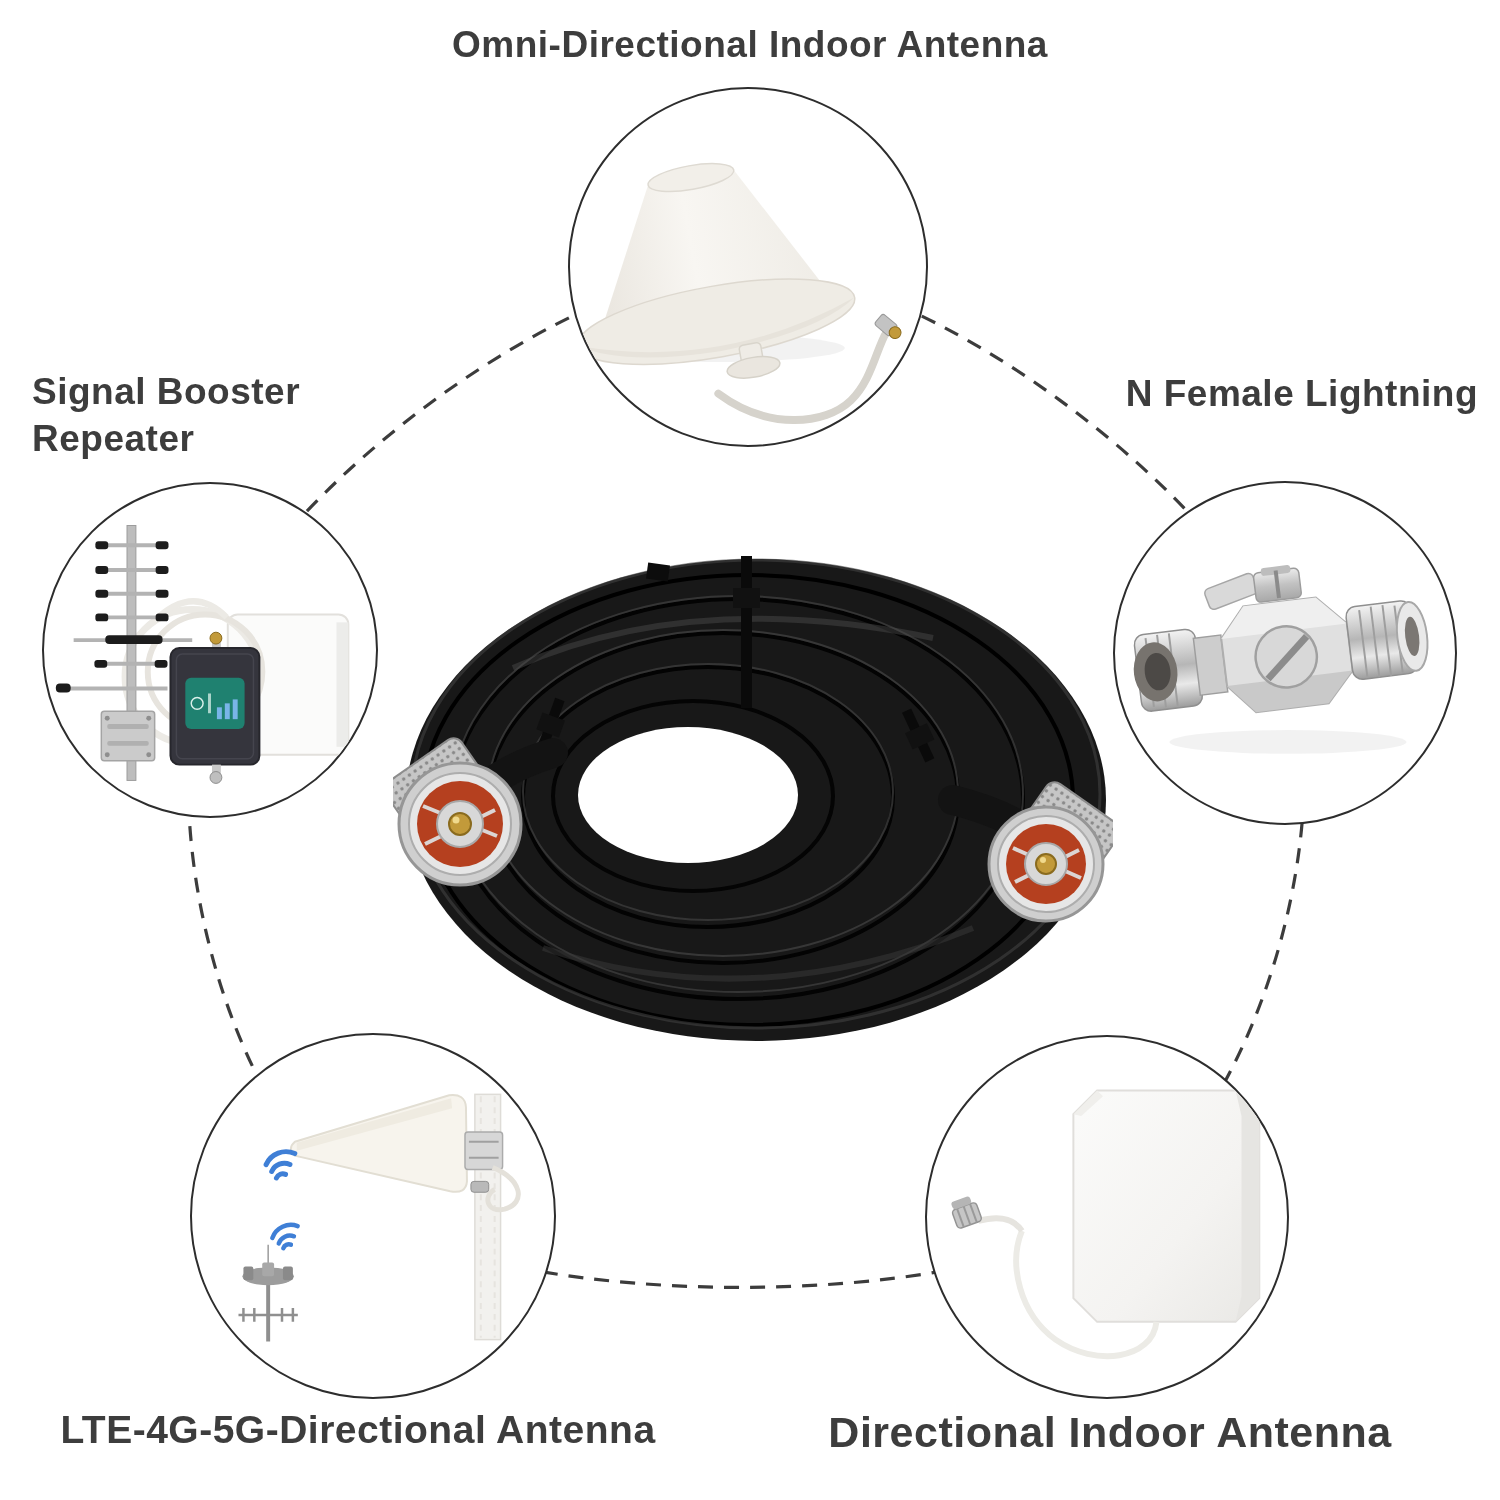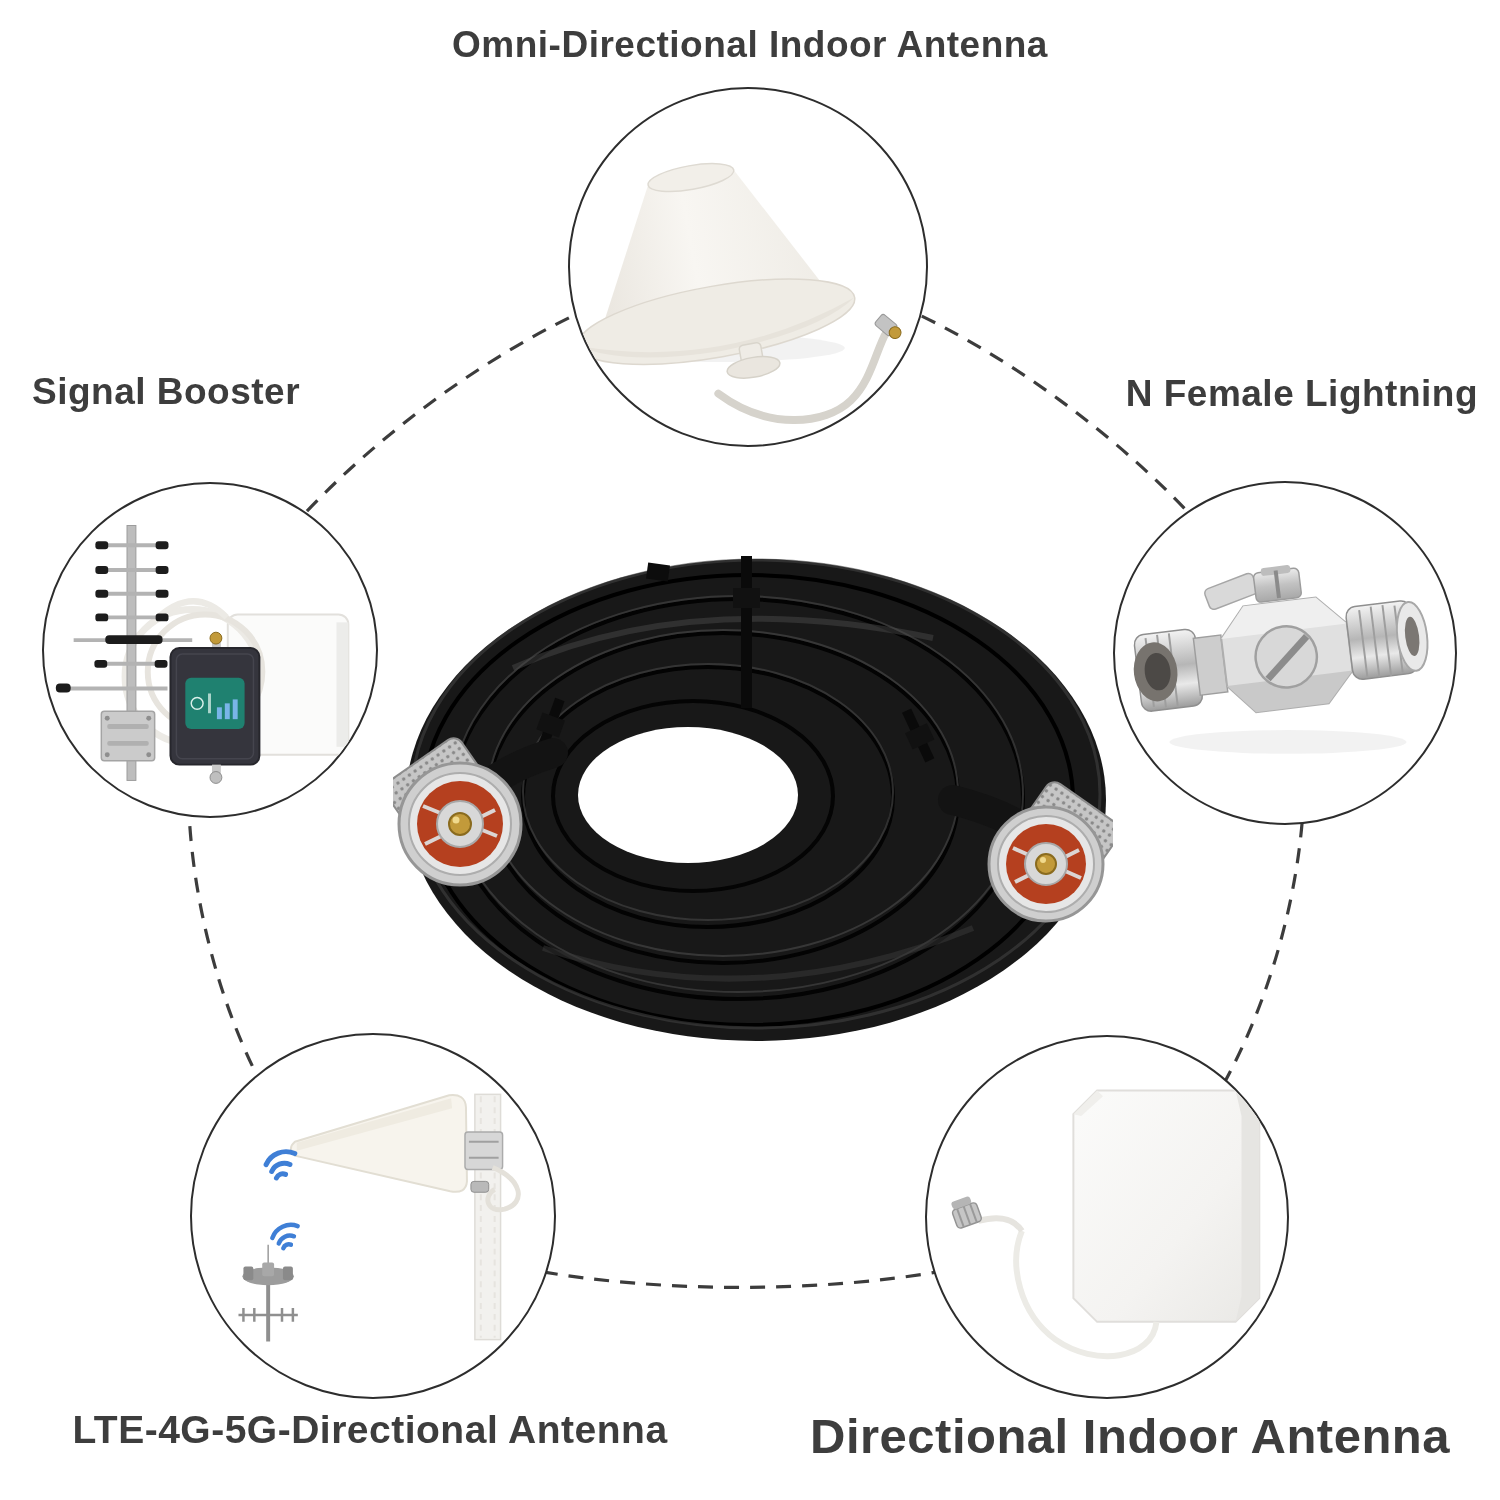--- a/index.html
+++ b/index.html
@@ -7,22 +7,22 @@
     position:relative;width:1500px;height:1500px;background:#ffffff;
     font-family:"Liberation Sans",sans-serif;overflow:hidden;
   }
   .label{
     position:absolute;color:#3d3d3d;font-weight:bold;white-space:nowrap;
     letter-spacing:0.5px;
   }
   .label-top{top:24px;left:0;width:1500px;text-align:center;font-size:37px;}
   .label-left{top:368px;left:32px;text-align:left;font-size:37px;line-height:47px;}
   .label-right{top:370px;right:22px;text-align:right;font-size:37px;line-height:47px;margin-left:8px;}
-  .label-bl{top:1408px;left:40px;width:660px;text-align:center;font-size:39px;}
-  .label-br{top:1408px;left:810px;width:600px;text-align:center;font-size:49px;}
+  .label-bl{top:1408px;left:28px;width:660px;text-align:center;font-size:39px;}
+  .label-br{top:1408px;left:810px;width:600px;text-align:center;font-size:43px;}
   .connector-svg{position:absolute;top:0;left:0;width:1500px;height:1500px;}
   .circle{
     position:absolute;background:#ffffff;border:2px solid #2d2d2d;border-radius:50%;
     overflow:hidden;box-sizing:border-box;
   }
   .circle svg{display:block;width:100%;height:100%;}
   .circle-top{left:568px;top:87px;width:360px;height:360px;}
   .circle-left{left:42px;top:482px;width:336px;height:336px;}
   .circle-right{left:1113px;top:481px;width:344px;height:344px;}
   .circle-bl{left:190px;top:1033px;width:366px;height:366px;}
@@ -333,20 +333,21 @@
         <line x1="48" y1="170" x2="48" y2="190" stroke="#9a9a9a" stroke-width="2"></line>
         <rect x="30" y="162" width="20" height="8" rx="3" fill="#b5b5b5"></rect>
       </g>
     </svg>
   </div>
 
   <div class="label label-top">Omni-Directional Indoor Antenna</div>
 
   <div class="label label-left">
     <div>Signal Booster</div>
+    <div>Repeater</div>
   </div>
 
   <div class="label label-right">
     <div>N Female Lightning</div>
   </div>
 
   <div class="label label-bl">LTE-4G-5G-Directional Antenna</div>
 
   <div class="label label-br">Directional Indoor Antenna</div>
 

